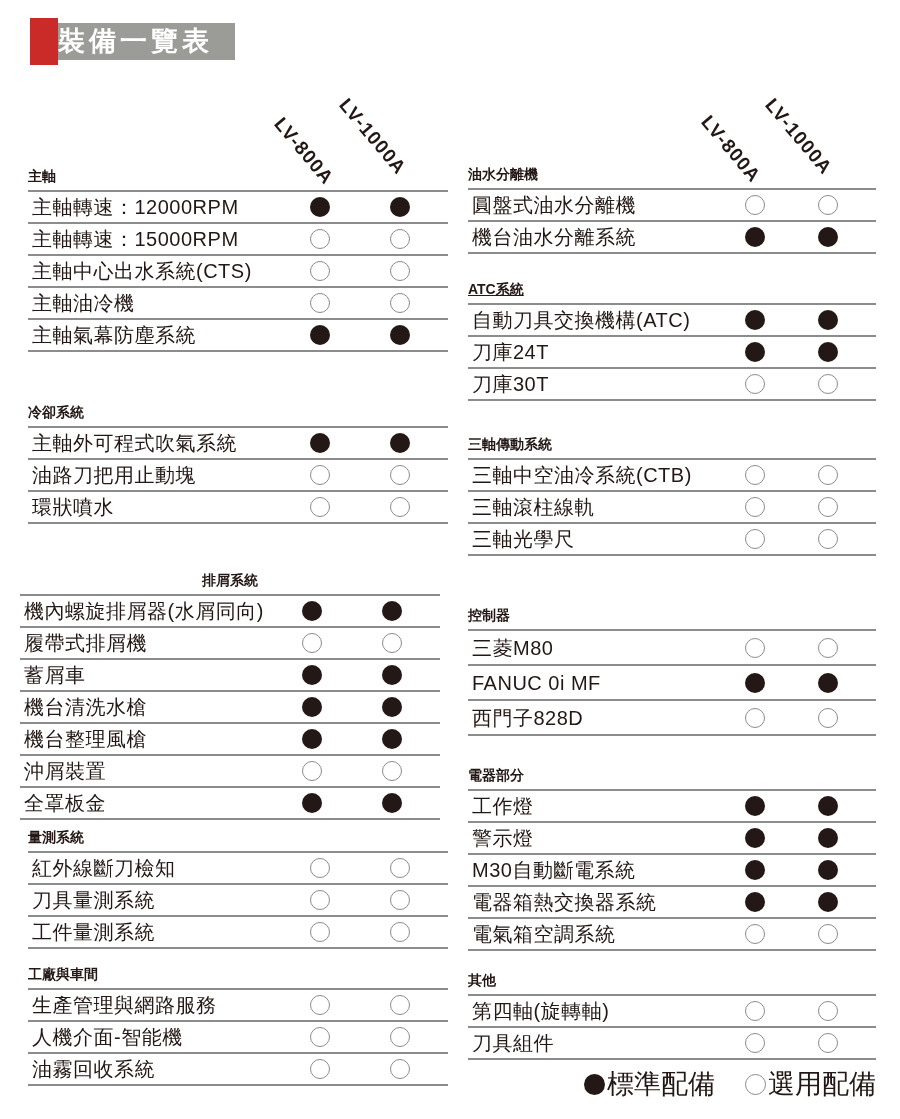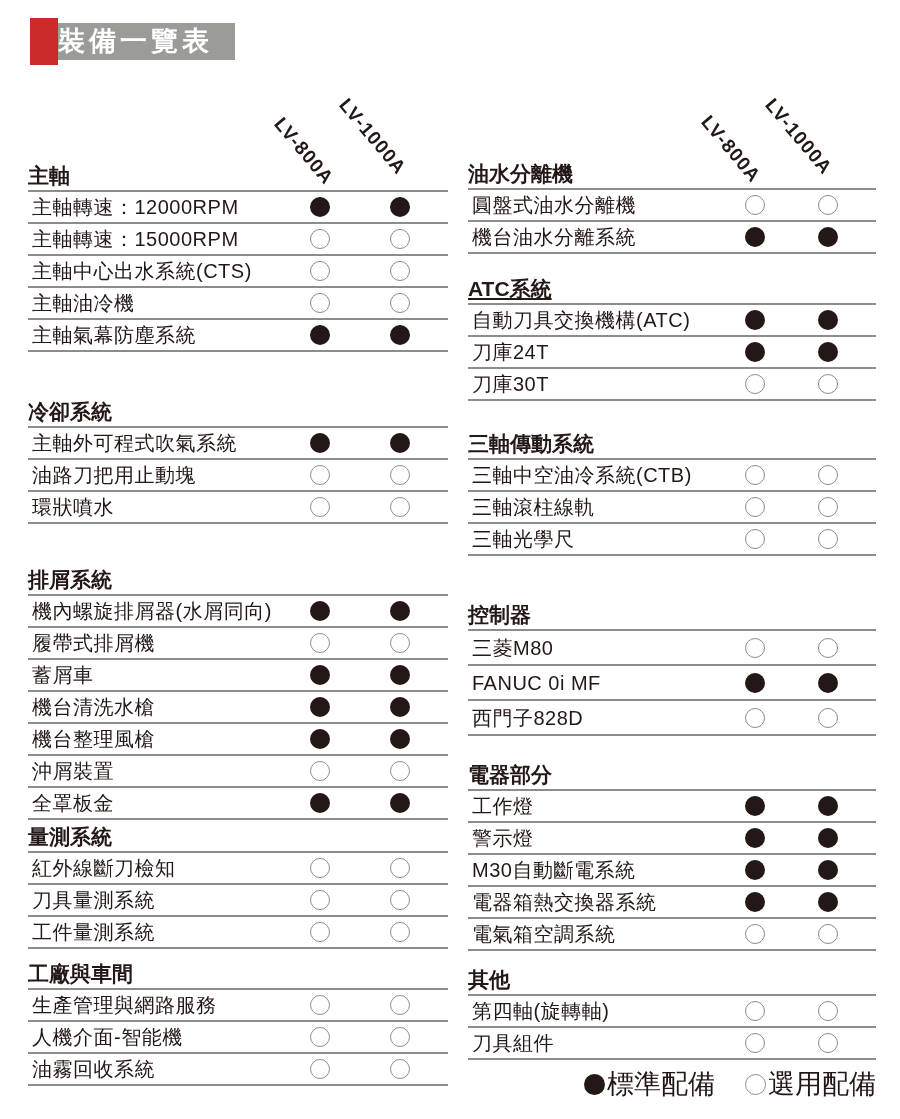--- a/index.html
+++ b/index.html
@@ -18,21 +18,21 @@
   }
   
   .colhead {
     position:absolute; white-space:nowrap; font-weight:bold; font-size:19px;
     line-height:22px; color:var(--ink,#231815); letter-spacing:1px;
     transform:rotate(50deg); transform-origin:100% 50%;
   }
   
   .section { position:absolute; }
   .sec-h {
-    font-weight:bold; font-size:21px; line-height:24px; padding-bottom:2px;
+    font-weight:bold; font-size:14px; line-height:24px; padding-bottom:2px;
     border-bottom:2px solid var(--line,#8c8c8c); color:var(--ink,#231815);
     white-space:nowrap;
   }
   .row { position:relative; height:30px; border-bottom:2px solid var(--line,#8c8c8c); }
   .tall .row { height:33px; }
   .lbl {
     position:absolute; left:4px; top:50%; transform:translateY(-50%);
     font-size:20px; white-space:nowrap; color:var(--ink,#231815); letter-spacing:0.5px;
   }
   .dot {
@@ -111,21 +111,21 @@
       <span class="dot c1 open"></span>
       <span class="dot c2 open"></span>
     </div>
     <div class="row">
       <span class="lbl">環狀噴水</span>
       <span class="dot c1 open"></span>
       <span class="dot c2 open"></span>
     </div>
   </div>
 
-  <div class="section t-left" style="left:28px; top:568px; width:420px;">
+  <div class="section t-left" style="left:20px; top:568px; width:420px;text-align:center;">
     <div class="sec-h">排屑系統</div>
     <div class="row">
       <span class="lbl">機內螺旋排屑器(水屑同向)</span>
       <span class="dot c1 filled"></span>
       <span class="dot c2 filled"></span>
     </div>
     <div class="row">
       <span class="lbl">履帶式排屑機</span>
       <span class="dot c1 open"></span>
       <span class="dot c2 open"></span>

